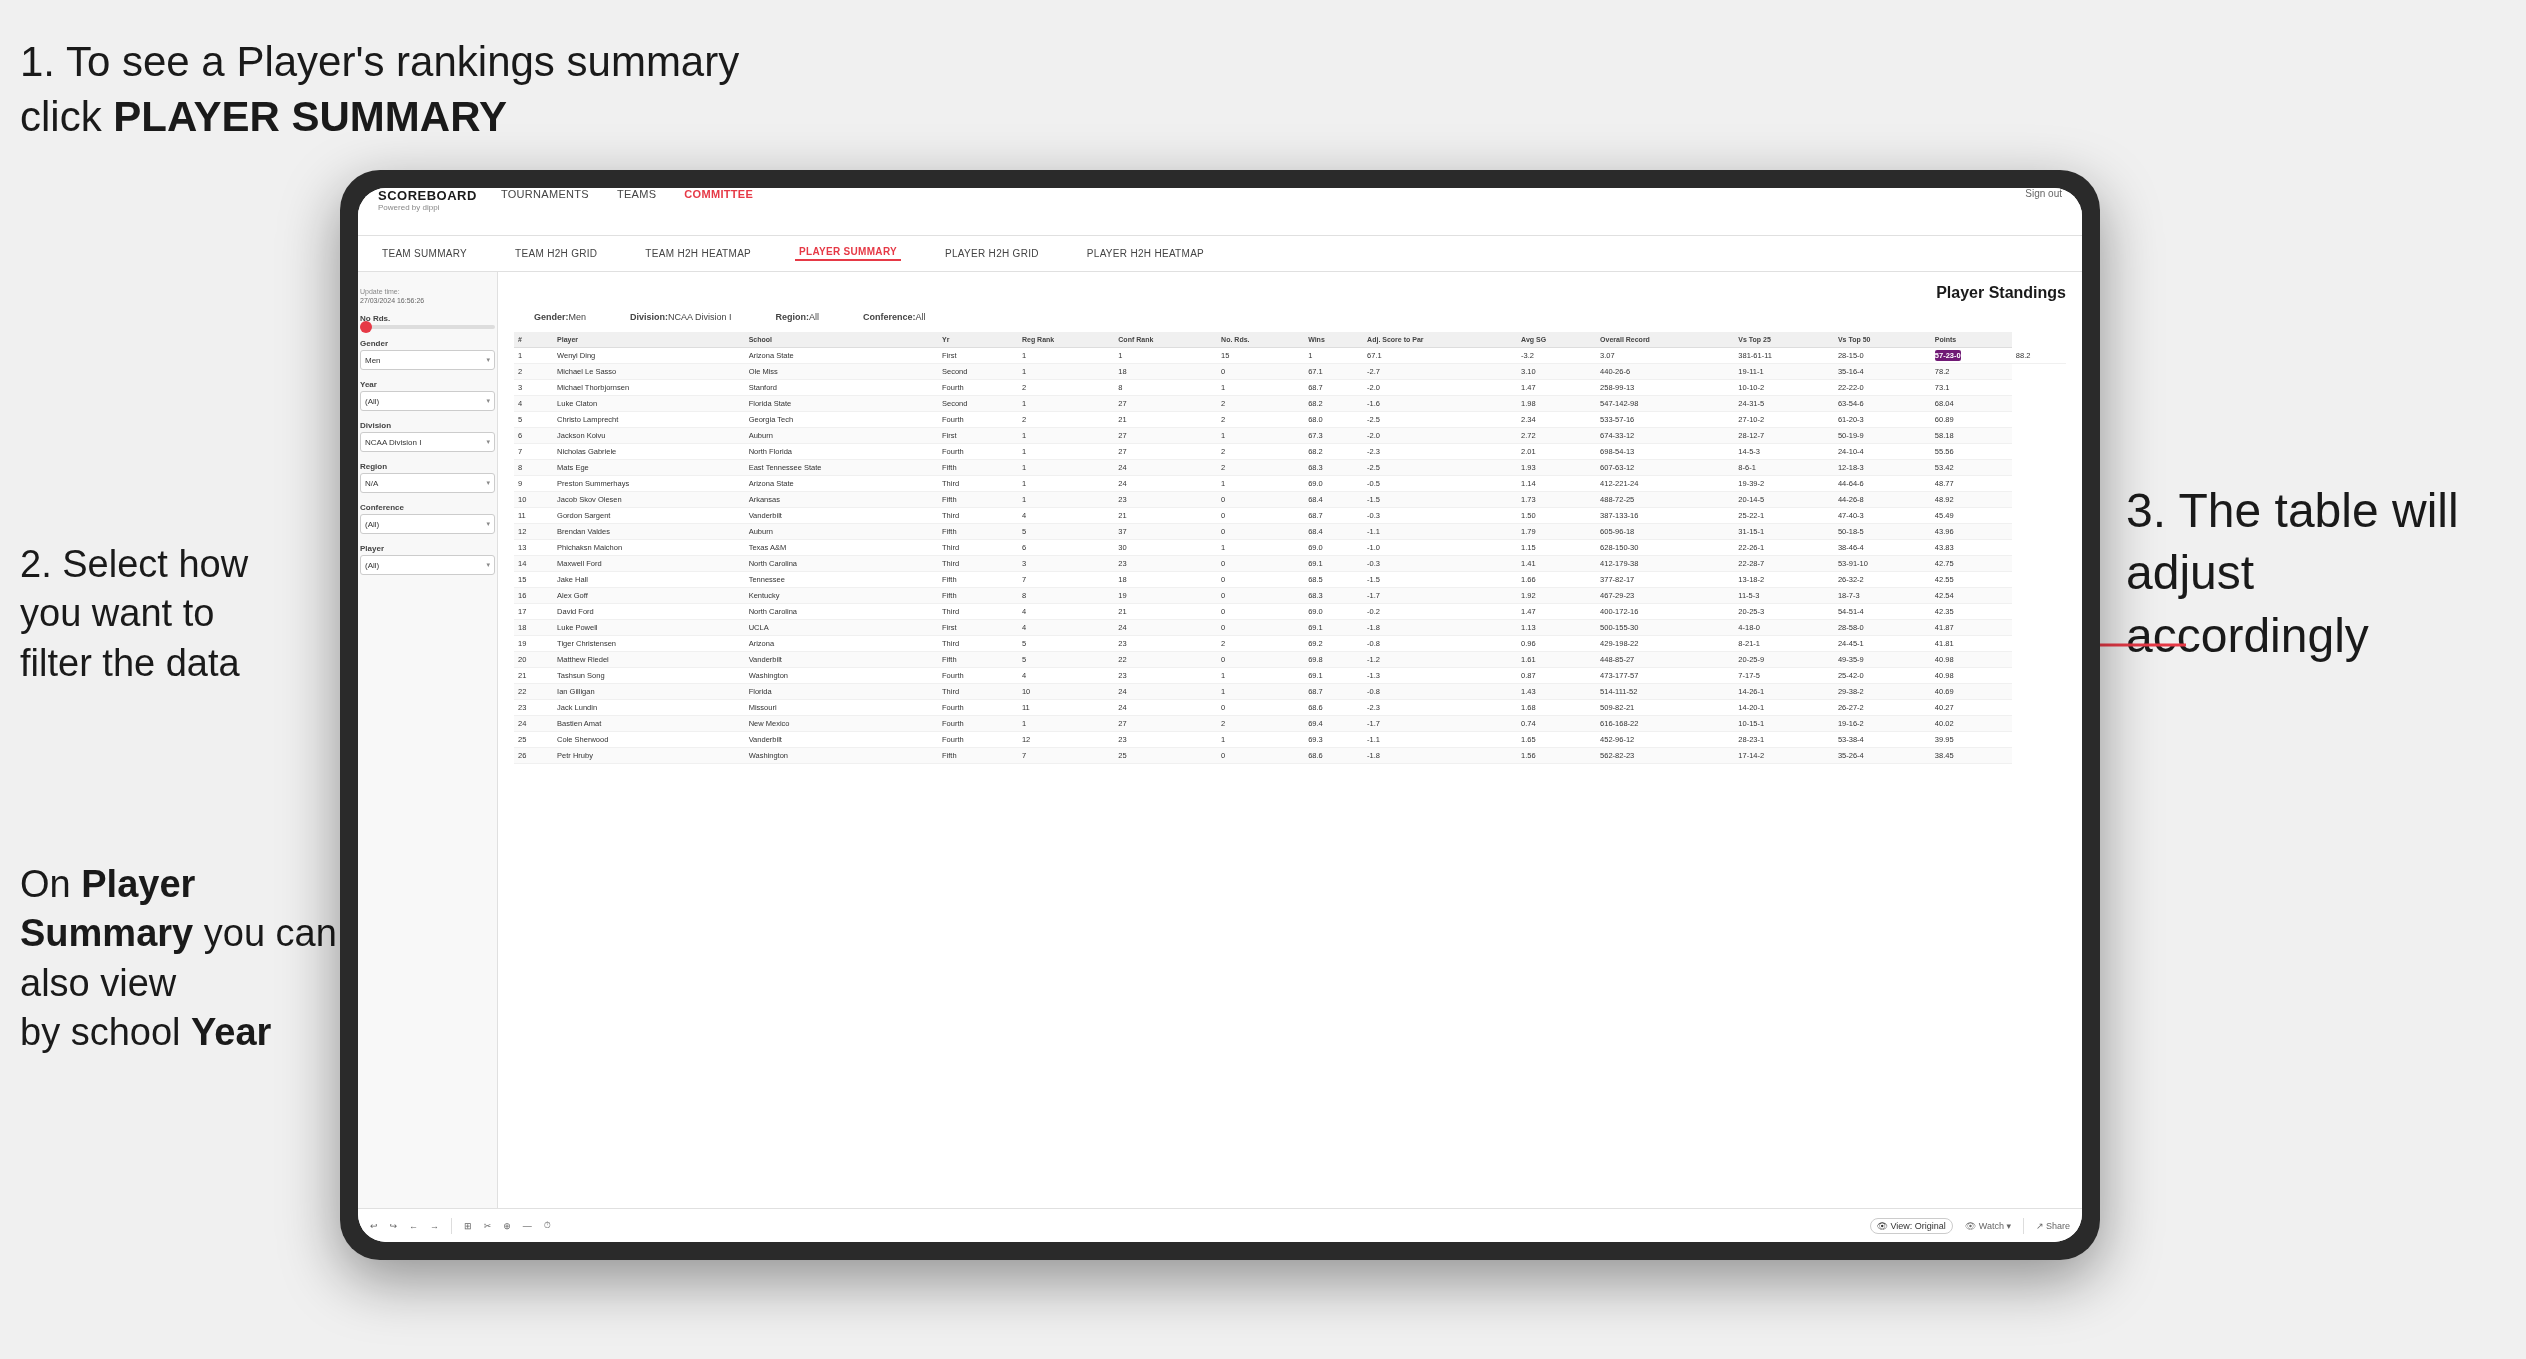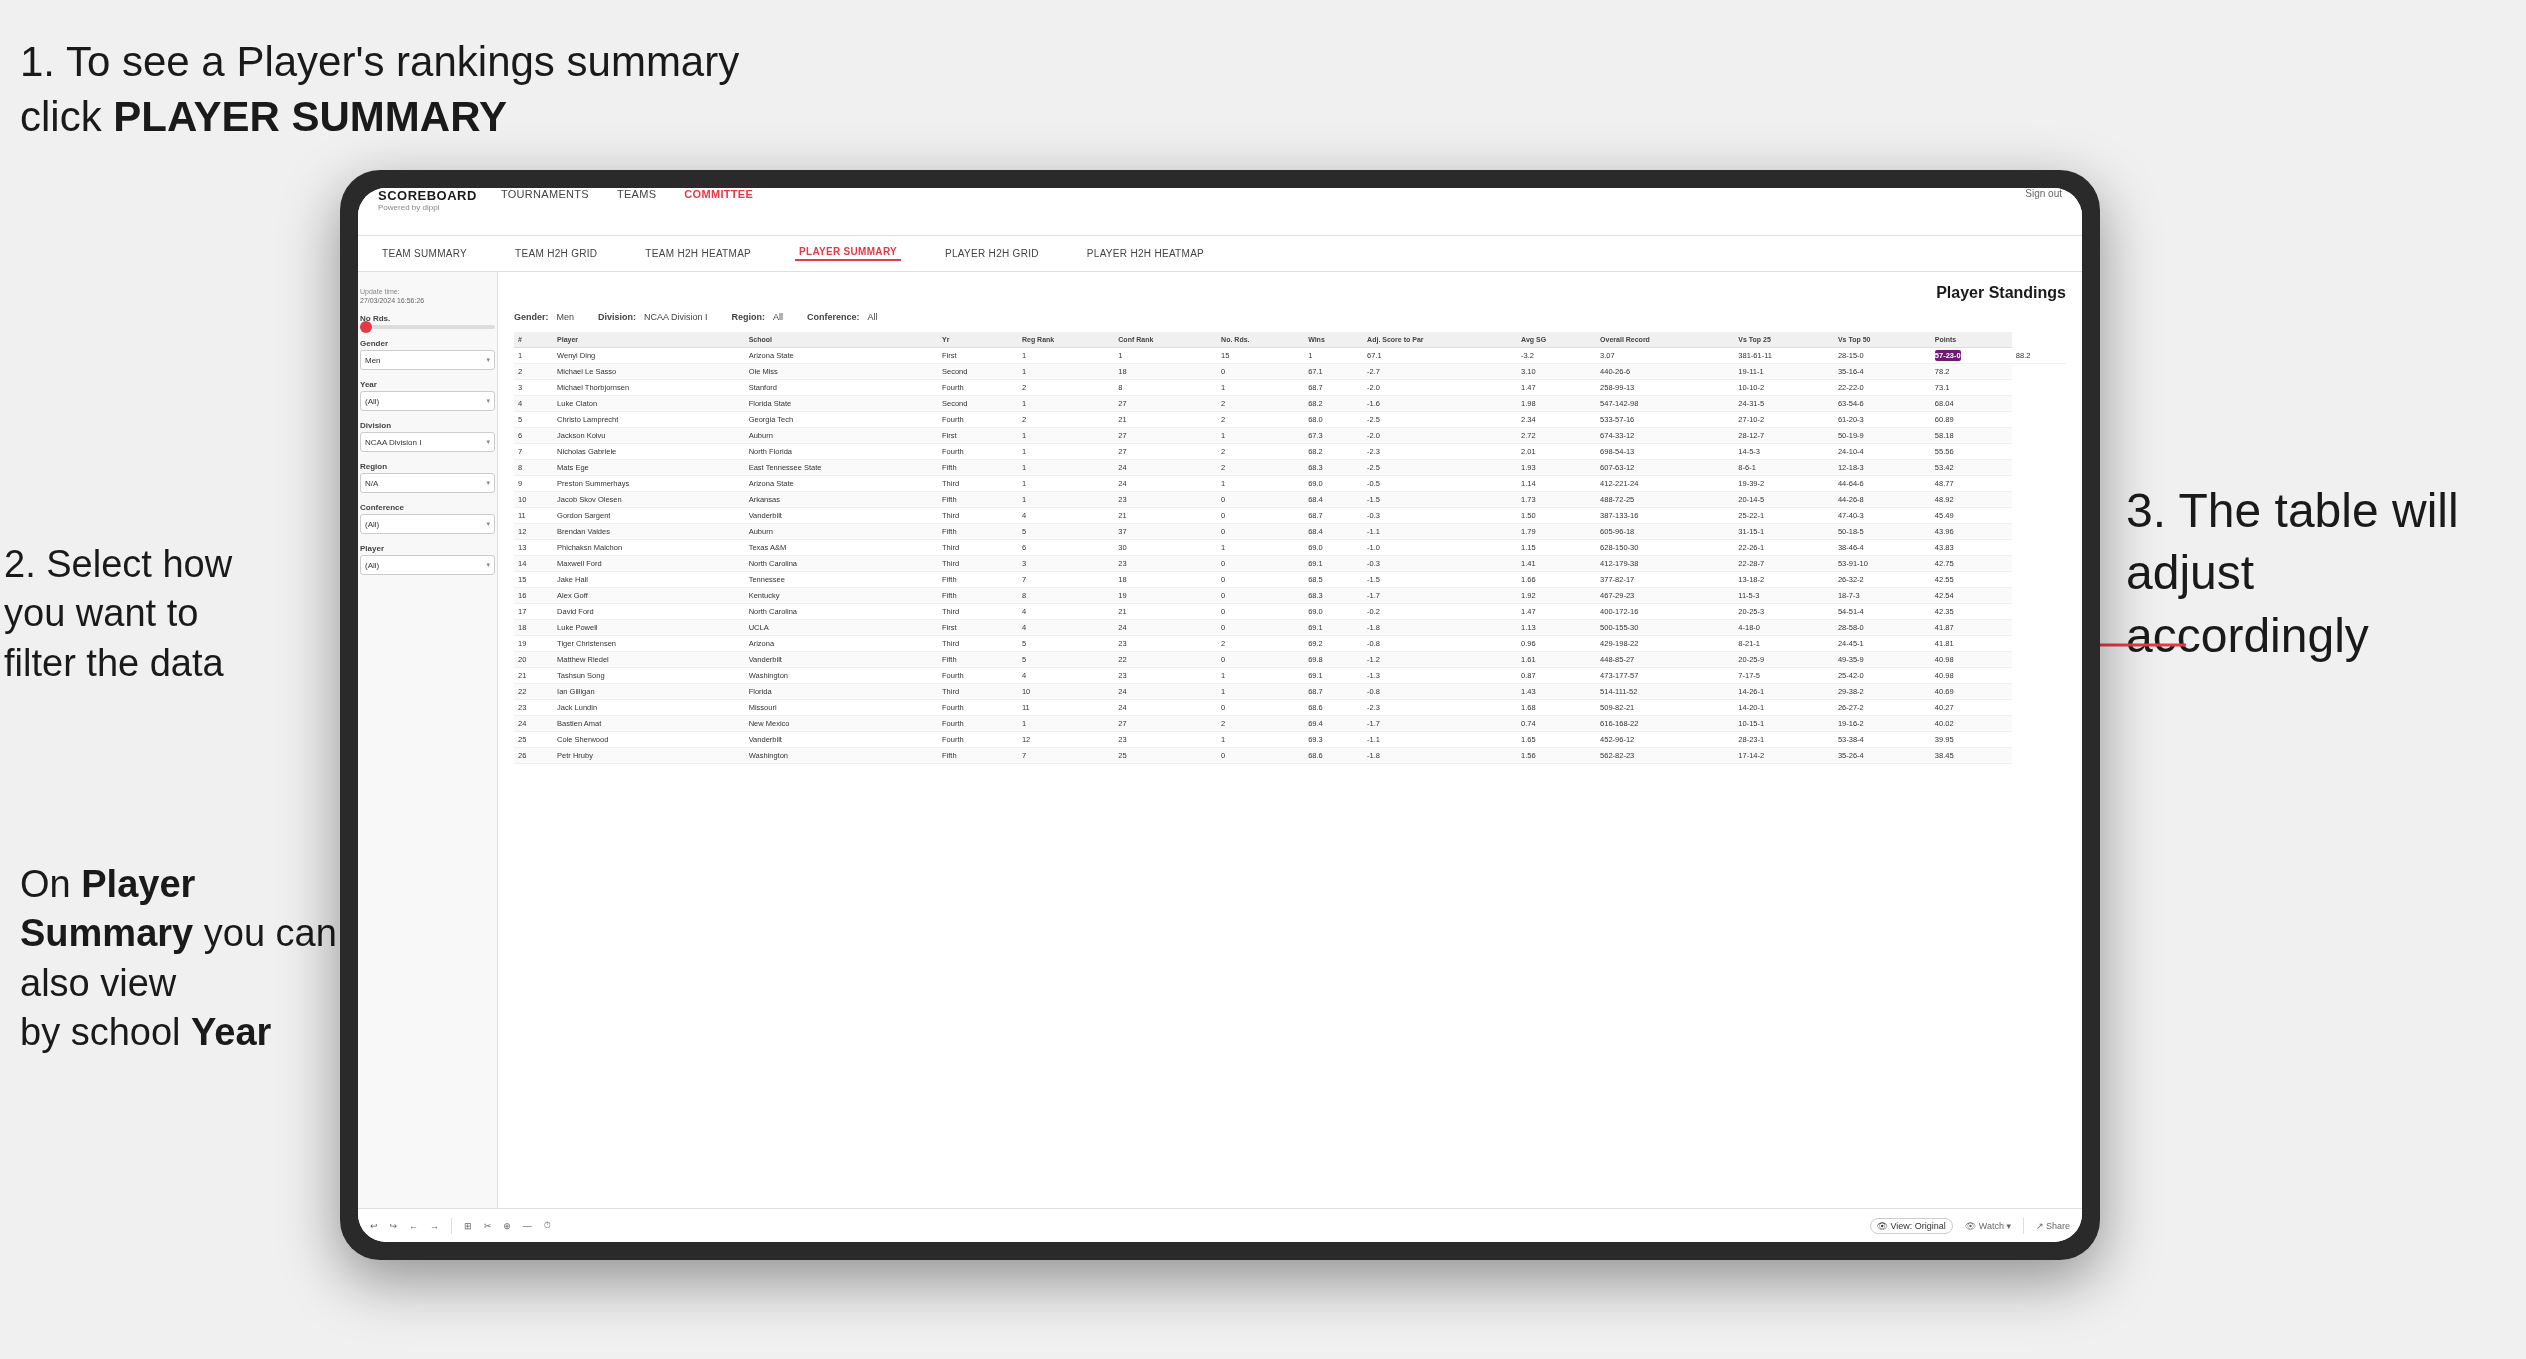--- a/index.html
+++ b/index.html
@@ -16,21 +16,21 @@
     .annotation {
       position: absolute;
       font-size: 42px;
       color: #1a1a1a;
       line-height: 1.3;
     }
     .annotation strong {
       font-weight: 900;
     }
     .annotation-1 { top: 35px; left: 20px; width: 760px; }
-    .annotation-2 { top: 540px; left: 4px; width: 340px; font-size: 38px; }
+    .annotation-2 { top: 540px; left: 20px; width: 340px; font-size: 38px; }
     .annotation-3 { top: 480px; right: 20px; width: 380px; font-size: 48px; text-align: left; }
     .annotation-bottom { top: 860px; left: 20px; width: 380px; font-size: 38px; }
 
     
     .arrow-svg {
       position: absolute;
       pointer-events: none;
     }
 
     
@@ -202,21 +202,21 @@
       font-weight: 700;
       color: #1a1a1a;
     }
     .filter-row {
       display: flex;
       gap: 24px;
       margin-bottom: 10px;
       font-size: 9px;
       color: #444;
     }
-    .filter-item { display: flex; align-items: flex-start; gap: 8px; }
+    .filter-item { display: flex; align-items: flex-start; gap: 0; margin-left: 20px; }
     .filter-label { font-weight: 600; }
 
     
     .data-table {
       width: 100%;
       border-collapse: collapse;
       font-size: 7.5px;
     }
     .data-table th {
       background: #f0f0f0;

